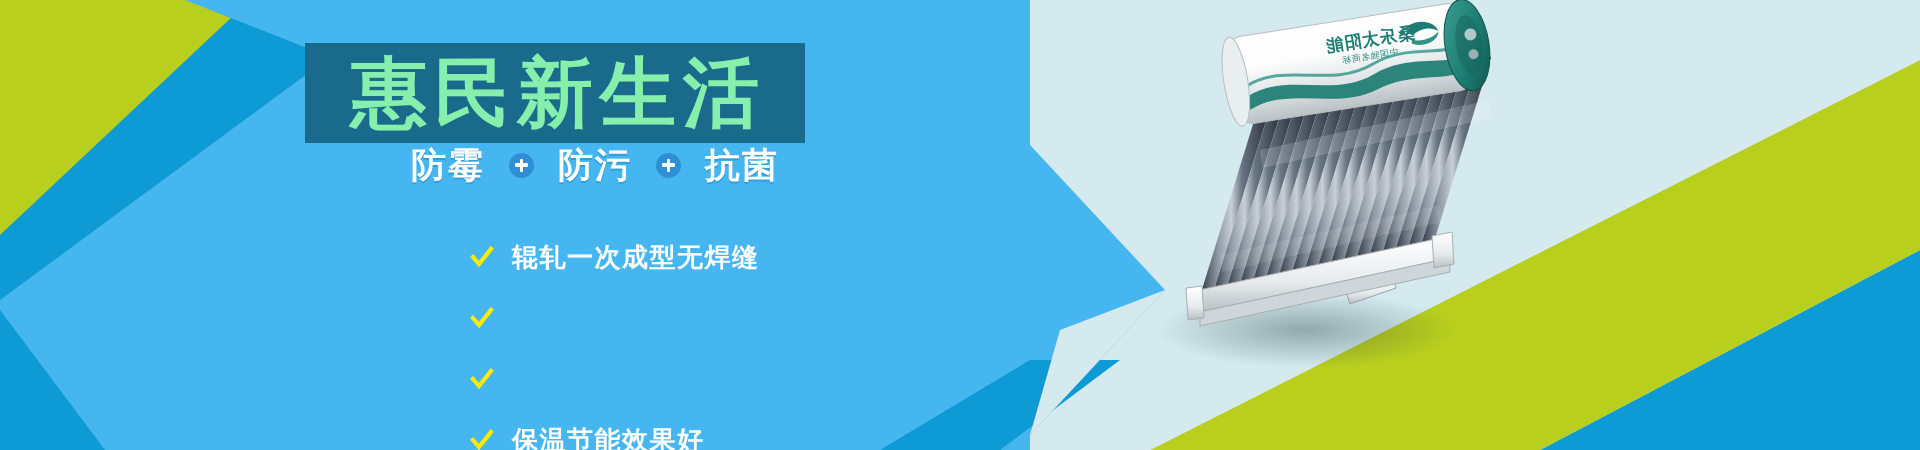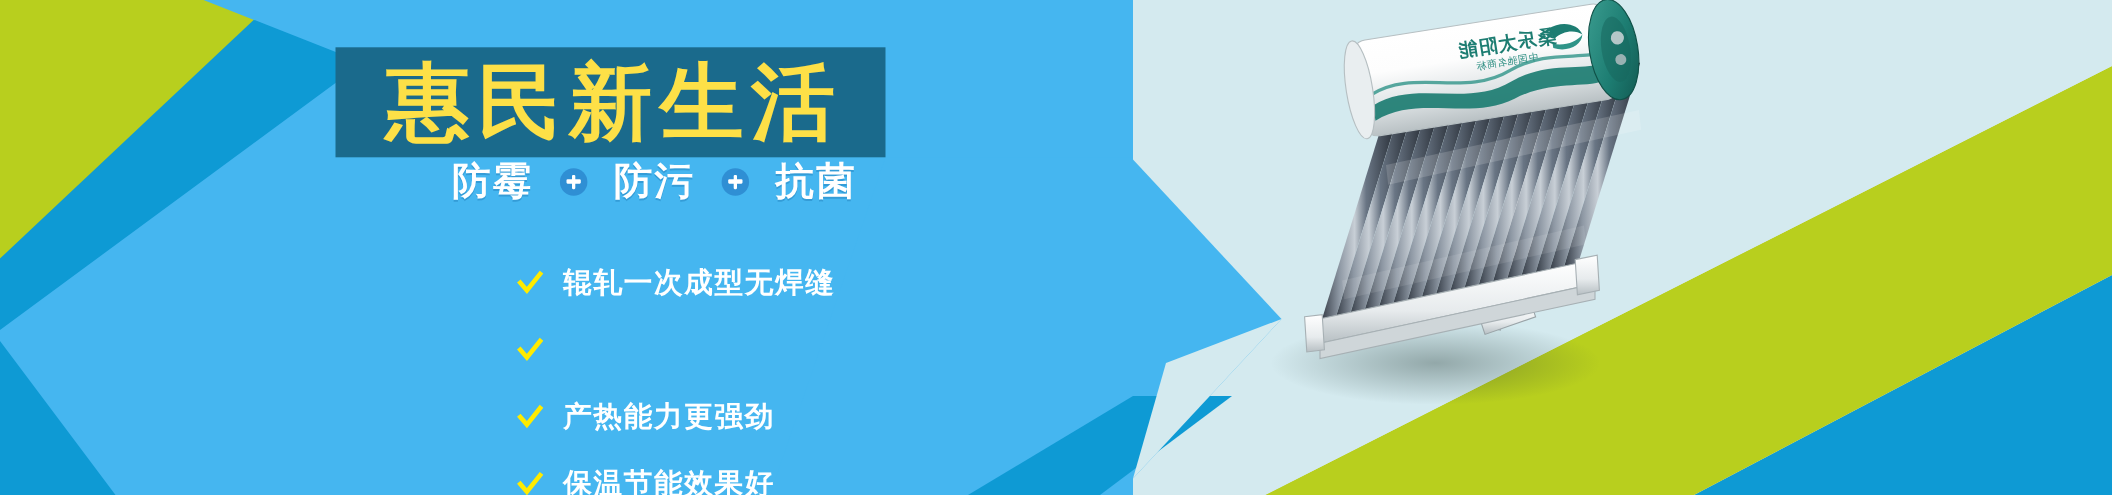--- a/index.html
+++ b/index.html
@@ -23,21 +23,21 @@
     left:305px;
     top:43px;
     width:500px;
     height:100px;
     background:#1a6a8c;
     display:flex;
     align-items:center;
     justify-content:center;
   }
   #title-text{
-    color:#fde047;
+    color:#86efac;
     font-size:76px;
     font-weight:bold;
     letter-spacing:7px;
     line-height:1;
     white-space:nowrap;
     text-indent:7px;
     font-family:"DejaVu Sans","Liberation Sans",sans-serif;
   }
 
   
@@ -308,21 +308,20 @@
     <div class="feature-row">
       <svg class="check-icon" viewBox="0 0 24 24">
         <path d="M3 12 L9 19 L21 4" fill="none" stroke="#ffeb00" stroke-width="4.2" stroke-linecap="square" stroke-linejoin="miter"></path>
       </svg>
     </div>
 
     <div class="feature-row">
       <svg class="check-icon" viewBox="0 0 24 24">
         <path d="M3 12 L9 19 L21 4" fill="none" stroke="#ffeb00" stroke-width="4.2" stroke-linecap="square" stroke-linejoin="miter"></path>
       </svg>
-      <span class="feature-text">产热能力更强劲</span>
     </div>
 
     <div class="feature-row">
       <svg class="check-icon" viewBox="0 0 24 24">
         <path d="M3 12 L9 19 L21 4" fill="none" stroke="#ffeb00" stroke-width="4.2" stroke-linecap="square" stroke-linejoin="miter"></path>
       </svg>
       <span class="feature-text">保温节能效果好</span>
     </div>
 
 

